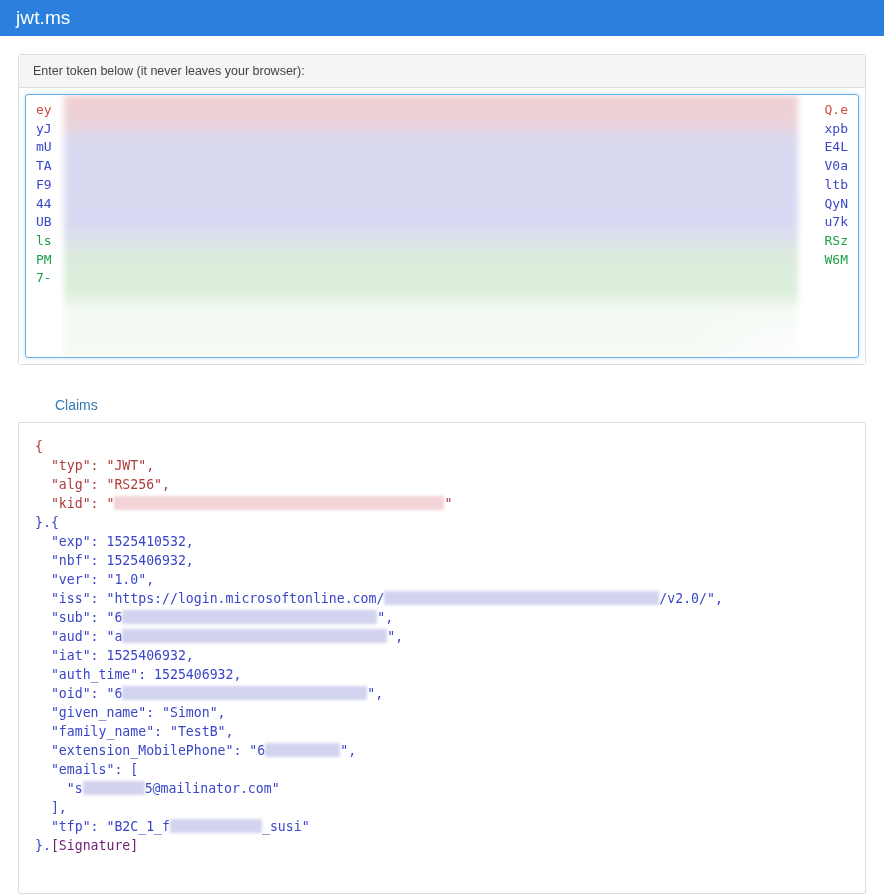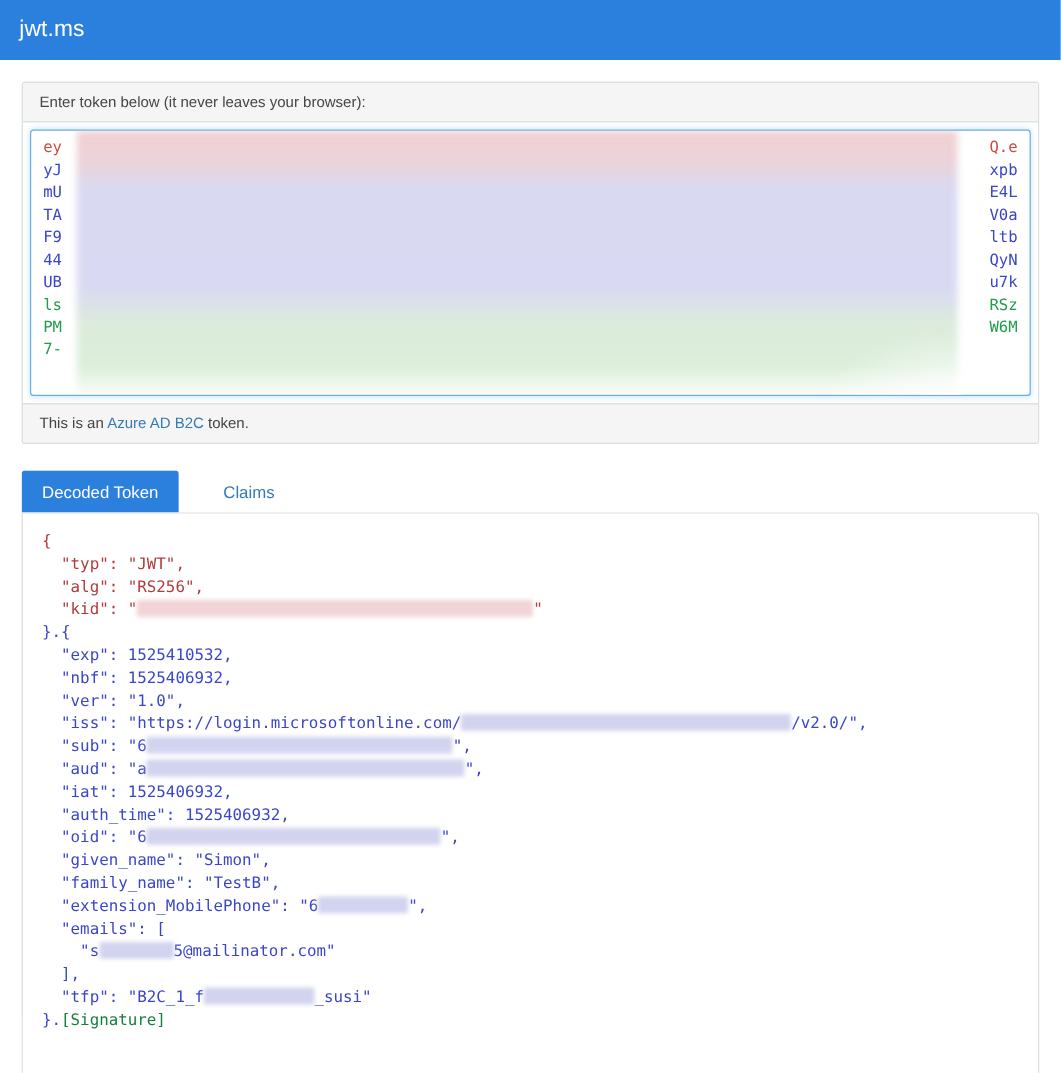--- a/index.html
+++ b/index.html
@@ -11,21 +11,21 @@
     width: 884px;
     height: 894px;
     font-family: "Liberation Sans", sans-serif;
     font-size: 13px;
     color: #333333;
     overflow: hidden;
   }
 
   
   .navbar {
-    height: 50px;
+    height: 36px;
     background: #2b7fdd;
     display: flex;
     align-items: center;
     padding: 0 16px;
     box-sizing: border-box;
   }
   .navbar-brand {
     color: #ffffff;
     font-size: 19px;
     letter-spacing: .1px;
@@ -59,21 +59,21 @@
   }
   .link {
     color: #337ab7;
     text-decoration: none;
     cursor: pointer;
   }
 
   
   .token-box {
     position: relative;
-    height: 222px;
+    height: 264px;
     border: 1px solid #66afe9;
     border-radius: 3px;
     background: #ffffff;
     overflow: hidden;
     box-sizing: border-box;
     box-shadow: 0 0 5px rgba(102,175,233,.35);
   }
   .token-lines {
     position: absolute;
     top: 6px;
@@ -163,21 +163,21 @@
   .json {
     font-family: "DejaVu Sans Mono", monospace;
     font-size: 13.2px;
     line-height: 19px;
     white-space: pre;
     color: #3a46c8;
   }
   .json .row { display: block; height: 19px; }
   .j-head { color: #b03b3b; }
   .j-pay  { color: #3a46c8; }
-  .j-sig  { color: #15803d; margin-top: 36px; }
+  .j-sig  { color: #701a75; margin-top: 36px; }
 
   
   .redact {
     display: inline-block;
     vertical-align: -2px;
     height: 14px;
     border-radius: 1px;
     filter: blur(1.6px);
   }
   .redact.pink { background: #f2d3d6; }
@@ -202,27 +202,23 @@
           <div class="token-line tok-p"><span>F9</span><span>ltb</span></div>
           <div class="token-line tok-p"><span>44</span><span>QyN</span></div>
           <div class="token-line tok-p"><span>UB</span><span>u7k</span></div>
           <div class="token-line tok-s"><span>ls</span><span>RSz</span></div>
           <div class="token-line tok-s"><span>PM</span><span>W6M</span></div>
           <div class="token-line tok-s"><span>7-</span><span></span></div>
         </div>
       <div class="token-blur"></div>
     </div>
   </div>
-  <div class="panel-footer">
-    <span>This is an </span><a class="link">Azure AD B2C</a><span> token.</span>
-  </div>
 </div>
 
 <div class="tabs-wrap">
   <div class="tabs">
-    <div class="tab active">Decoded Token</div>
     <div class="tab inactive">Claims</div>
   </div>
 </div>
 
 <div class="decoded-panel">
   <div class="json" id="json-out"><span class="row j-head"><span>{</span></span><span class="row j-head"><span>  "typ": "JWT",</span></span><span class="row j-head"><span>  "alg": "RS256",</span></span><span class="row j-head"><span>  "kid": "</span><span class="redact pink" style="width: 330px;"></span><span>"</span></span><span class="row j-pay"><span>}.{</span></span><span class="row j-pay"><span>  "exp": 1525410532,</span></span><span class="row j-pay"><span>  "nbf": 1525406932,</span></span><span class="row j-pay"><span>  "ver": "1.0",</span></span><span class="row j-pay"><span>  "iss": "https://login.microsoftonline.com/</span><span class="redact blue" style="width: 275px;"></span><span>/v2.0/",</span></span><span class="row j-pay"><span>  "sub": "6</span><span class="redact blue" style="width: 255px;"></span><span>",</span></span><span class="row j-pay"><span>  "aud": "a</span><span class="redact blue" style="width: 265px;"></span><span>",</span></span><span class="row j-pay"><span>  "iat": 1525406932,</span></span><span class="row j-pay"><span>  "auth_time": 1525406932,</span></span><span class="row j-pay"><span>  "oid": "6</span><span class="redact blue" style="width: 245px;"></span><span>",</span></span><span class="row j-pay"><span>  "given_name": "Simon",</span></span><span class="row j-pay"><span>  "family_name": "TestB",</span></span><span class="row j-pay"><span>  "extension_MobilePhone": "6</span><span class="redact blue" style="width: 75px;"></span><span>",</span></span><span class="row j-pay"><span>  "emails": [</span></span><span class="row j-pay"><span>    "s</span><span class="redact blue" style="width: 62px;"></span><span>5@mailinator.com"</span></span><span class="row j-pay"><span>  ],</span></span><span class="row j-pay"><span>  "tfp": "B2C_1_f</span><span class="redact blue" style="width: 92px;"></span><span>_susi"</span></span><span class="row j-pay"><span>}.</span><span class="j-sig">[Signature]</span></span></div>
 </div>
 
 </body></html>

